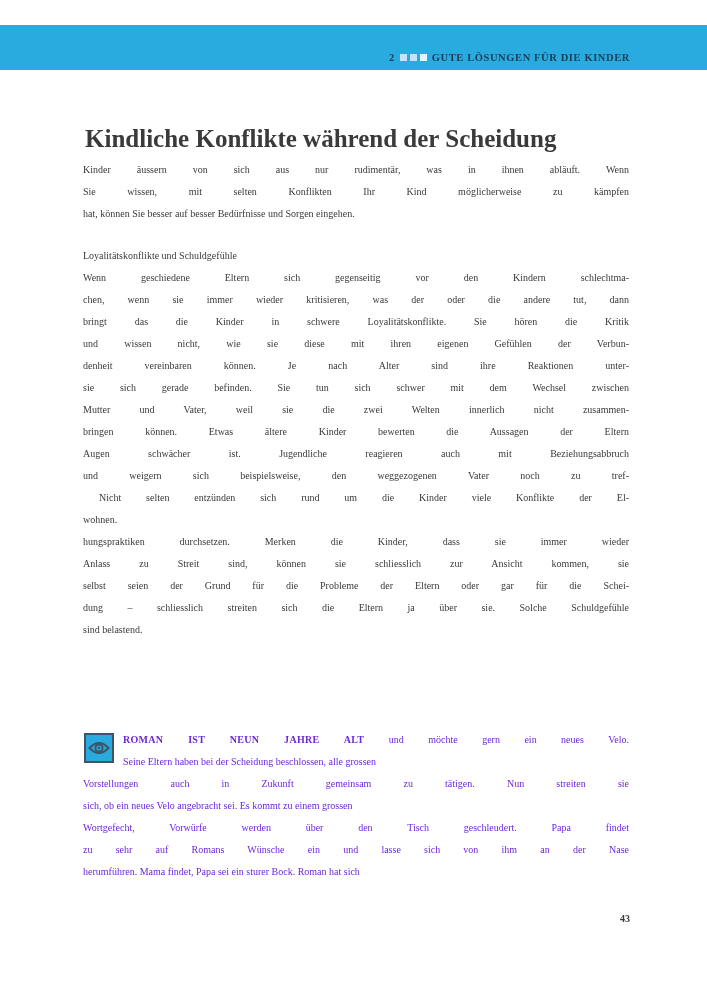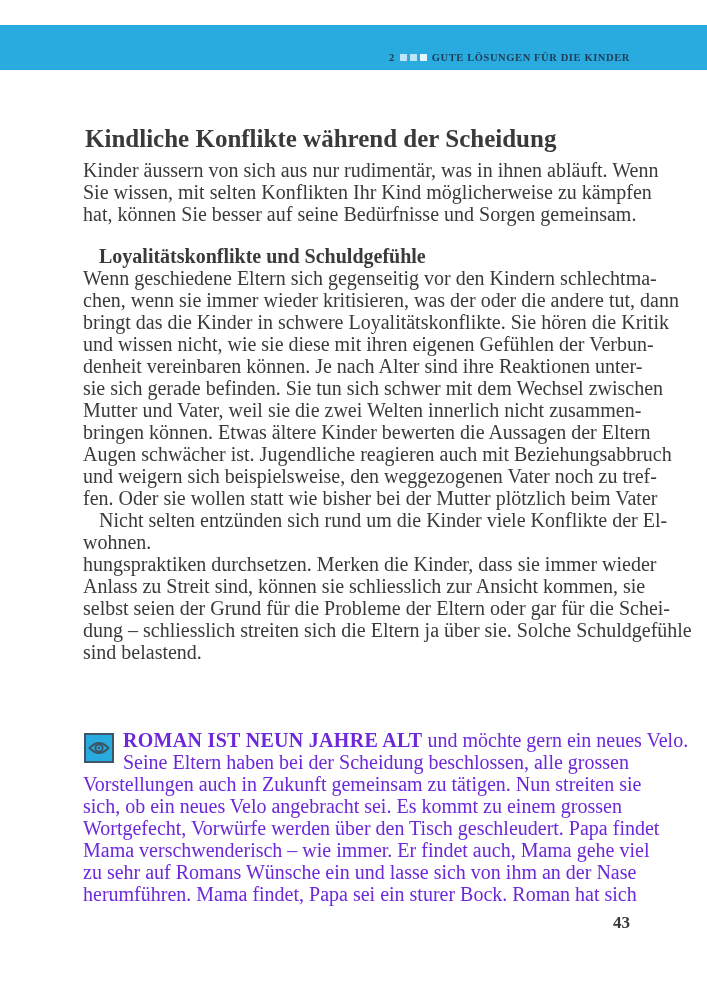--- a/index.html
+++ b/index.html
@@ -23,39 +23,39 @@
   .sq3 { background:#e6f6fd; }
   .squares { display:flex; gap:3px; }
 
   .page-title {
     position:absolute; left:76px; top:116px;
     font-size:25px; font-weight:bold; color:#3a3a3a;
     margin:9px; white-space:nowrap;
   }
   .text-block {
     position:absolute; left:83px; width:546px;
-    font-size:20px; line-height:22px; color:#3a3a3a;
+    font-size:10px; line-height:22px; color:#3a3a3a;
   }
   .line { display:block; white-space:nowrap; text-align:justify; text-align-last:justify; height:22px; }
   .line.last { text-align-last:left; }
-  .subhead { font-weight:bold;margin-left:16px; }
+  .subhead { font-weight:normal; }
   .indent { padding-left:16px; }
 
   .callout { color:#6d28d9; }
   .callout .lead { font-weight:bold; letter-spacing:0.3px; }
   .eye-box {
     position:absolute; left:84px; top:733px; width:30px; height:30px;
     background:#29abe0; border:2px solid #3d5565; box-sizing:border-box;
     display:flex; align-items:center; justify-content:center;
   }
   .callout-indent { padding-left:40px; }
 
   .page-number {
     position:absolute; right:77px; top:913px;
-    font-size:17px; color:#3a3a3a; font-weight:bold;
+    font-size:10px; color:#3a3a3a; font-weight:bold;
   }
 </style>
 </head>
 <body>
 
 <div class="header-bar"></div>
 <div class="header-text">
   <span>2</span>
   <span class="squares">
     <span class="sq sq1"></span>
@@ -63,36 +63,35 @@
       <span class="sq sq3"></span>
   </span>
   <span>GUTE LÖSUNGEN FÜR DIE KINDER</span>
 </div>
 
 <h1 class="page-title">Kindliche Konflikte während der Scheidung</h1>
 
 <div class="text-block" style="top:159px;">
   <span class="line">Kinder äussern von sich aus nur rudimentär, was in ihnen abläuft. Wenn</span>
   <span class="line">Sie wissen, mit selten Konflikten Ihr Kind möglicherweise zu kämpfen</span>
-  <span class="line last">hat, können Sie besser auf seine Bedürfnisse und Sorgen gemeinsam.</span>
+  <span class="line last">hat, können Sie besser auf besser Bedürfnisse und Sorgen eingehen.</span>
 </div>
 
 <div class="text-block" style="top:245px;">
   <span class="line last subhead">Loyalitätskonflikte und Schuldgefühle</span>
   <span class="line">Wenn geschiedene Eltern sich gegenseitig vor den Kindern schlechtma-</span>
   <span class="line">chen, wenn sie immer wieder kritisieren, was der oder die andere tut, dann</span>
   <span class="line">bringt das die Kinder in schwere Loyalitätskonflikte. Sie hören die Kritik</span>
   <span class="line">und wissen nicht, wie sie diese mit ihren eigenen Gefühlen der Verbun-</span>
   <span class="line">denheit vereinbaren können. Je nach Alter sind ihre Reaktionen unter-</span>
   <span class="line">sie sich gerade befinden. Sie tun sich schwer mit dem Wechsel zwischen</span>
   <span class="line">Mutter und Vater, weil sie die zwei Welten innerlich nicht zusammen-</span>
   <span class="line">bringen können. Etwas ältere Kinder bewerten die Aussagen der Eltern</span>
   <span class="line">Augen schwächer ist. Jugendliche reagieren auch mit Beziehungsabbruch</span>
   <span class="line">und weigern sich beispielsweise, den weggezogenen Vater noch zu tref-</span>
-  <span class="line">fen. Oder sie wollen statt wie bisher bei der Mutter plötzlich beim Vater</span>
   <span class="line indent">Nicht selten entzünden sich rund um die Kinder viele Konflikte der El-</span>
   <span class="line last">wohnen.</span>
   <span class="line">hungspraktiken durchsetzen. Merken die Kinder, dass sie immer wieder</span>
   <span class="line">Anlass zu Streit sind, können sie schliesslich zur Ansicht kommen, sie</span>
   <span class="line">selbst seien der Grund für die Probleme der Eltern oder gar für die Schei-</span>
   <span class="line">dung – schliesslich streiten sich die Eltern ja über sie. Solche Schuldgefühle</span>
   <span class="line last">sind belastend.</span>
 </div>
 
 <div class="eye-box">
@@ -102,18 +101,17 @@
     <circle cx="11" cy="8" r="1.2" fill="#3d5565"></circle>
   </svg>
 </div>
 
 <div class="text-block callout" style="top:729px;">
   <span class="line callout-indent"><span class="lead">ROMAN IST NEUN JAHRE ALT</span><span> und möchte gern ein neues Velo.</span></span>
   <span class="line last callout-indent">Seine Eltern haben bei der Scheidung beschlossen, alle grossen</span>
   <span class="line">Vorstellungen auch in Zukunft gemeinsam zu tätigen. Nun streiten sie</span>
   <span class="line last">sich, ob ein neues Velo angebracht sei. Es kommt zu einem grossen</span>
   <span class="line">Wortgefecht, Vorwürfe werden über den Tisch geschleudert. Papa findet</span>
-  <span class="line last">Mama verschwenderisch – wie immer. Er findet auch, Mama gehe viel</span>
   <span class="line">zu sehr auf Romans Wünsche ein und lasse sich von ihm an der Nase</span>
   <span class="line last">herumführen. Mama findet, Papa sei ein sturer Bock. Roman hat sich</span>
 </div>
 
 <div class="page-number">43</div>
 
 </body></html>

